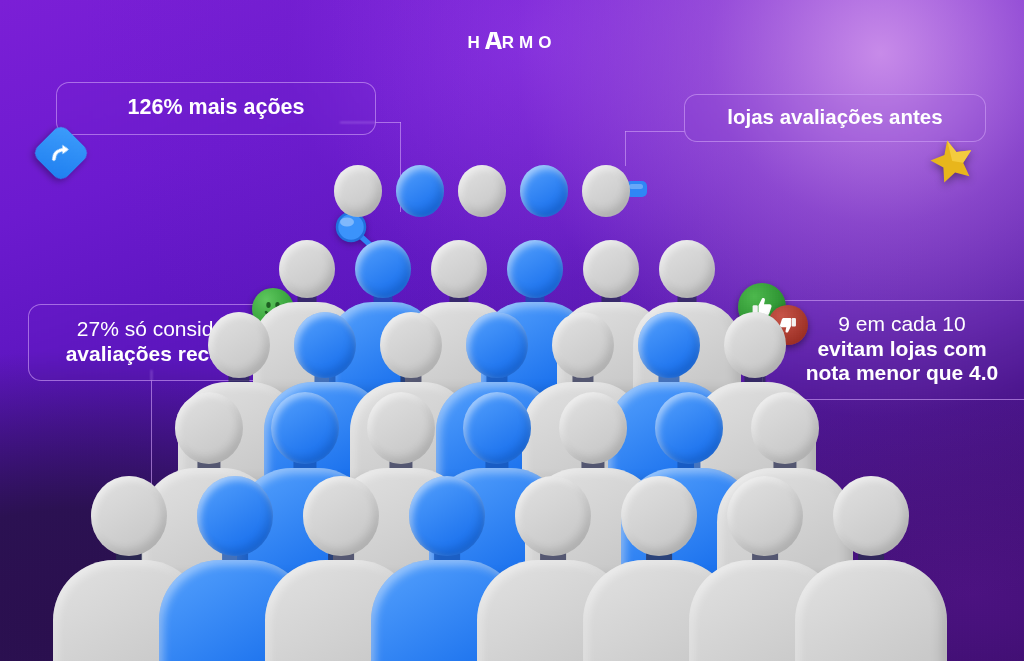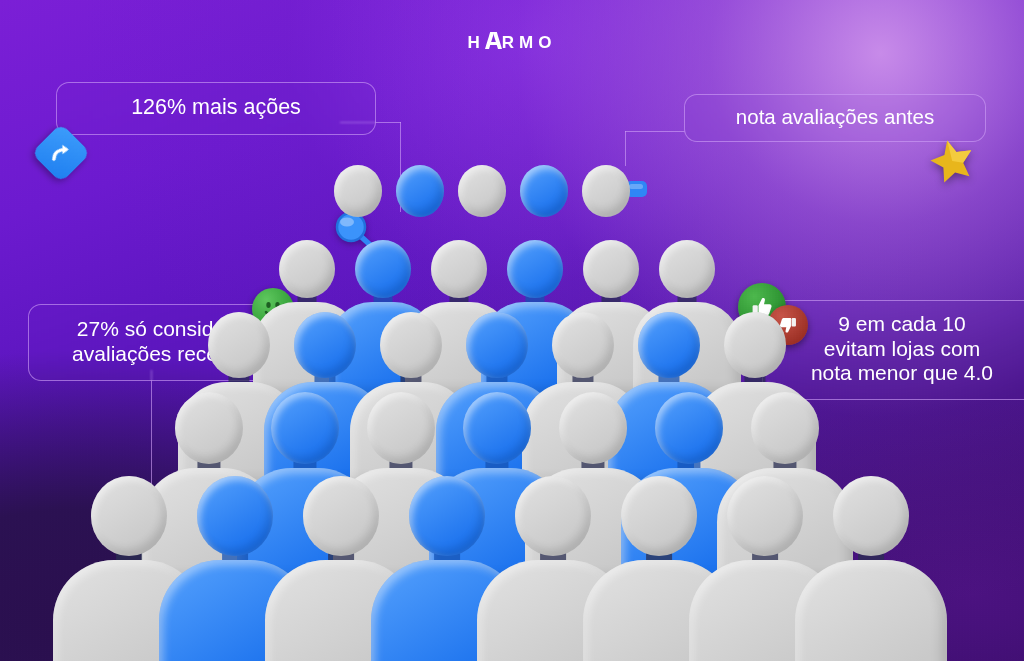--- a/index.html
+++ b/index.html
@@ -37,21 +37,21 @@
     box-shadow:inset -5px -7px 12px rgba(0,0,0,.14), inset 4px 5px 9px rgba(255,255,255,.42);}
   .fig .neck{position:absolute;left:50%;transform:translateX(-50%);opacity:.75;}
 
   
   .callout{position:absolute;border:1.5px solid rgba(206,160,246,.62);border-radius:13px;
     color:#fff;text-align:center;line-height:1.17;
     background:rgba(120,50,200,0.06);
     backdrop-filter:blur(1px);}
   .callout .ln{display:block;white-space:nowrap;}
   .callout .lt{font-weight:400;}
-  .callout .bd{font-weight:400;}
+  .callout .bd{font-weight:700;}
 
   
   .conn{position:absolute;border-color:rgba(206,160,246,.62);border-style:solid;border-width:0;}
 
   
   .badge{position:absolute;}
   .diamond{width:42px;height:42px;border-radius:9px;transform:rotate(45deg);
     background:linear-gradient(150deg,#3d9dfb,#1e7ef0);box-shadow:0 3px 7px rgba(0,0,0,.35);}
   .diamond .gl{position:absolute;inset:0;transform:rotate(-45deg);
     display:flex;align-items:center;justify-content:center;}
@@ -250,21 +250,21 @@
   <div class="badge diamond" style="left:40px;top:132px;">
     <div class="gl">
       <svg width="26" height="26" viewBox="0 0 26 26" aria-hidden="true">
         <path d="M6 19 C6 12.5, 11 9.5, 17.5 9.5" stroke="#fff" stroke-width="3.4" fill="none" stroke-linecap="round"></path>
         <path d="M14.5 4.8 L20.8 9.4 L14.5 14.2 Z" fill="#fff"></path>
       </svg>
     </div>
   </div>
 
   <div class="callout" style="left:684px;top:94px;width:272px;padding:10px 14px 12px;font-size:20.5px;">
-    <span class="ln bd">nota avaliações antes</span>
+    <span class="ln bd">lojas avaliações antes</span>
   </div>
   <div class="badge" style="left:928px;top:136px;">
     <svg width="48" height="48" viewBox="0 0 48 48" style="filter:drop-shadow(0 3px 4px rgba(0,0,0,.4));">
       <g transform="rotate(-14 24 24)">
         <path d="M24 4 L30.2 17.4 L45 19.2 L34.2 29.3 L37 44 L24 36.8 L11 44 L13.8 29.3 L3 19.2 L17.8 17.4 Z" fill="#e8b61c"></path>
         <path d="M24 4 L30.2 17.4 L45 19.2 L34.2 29.3 L24 25 Z" fill="#f3cb3e"></path>
       </g>
     </svg>
   </div>
 

